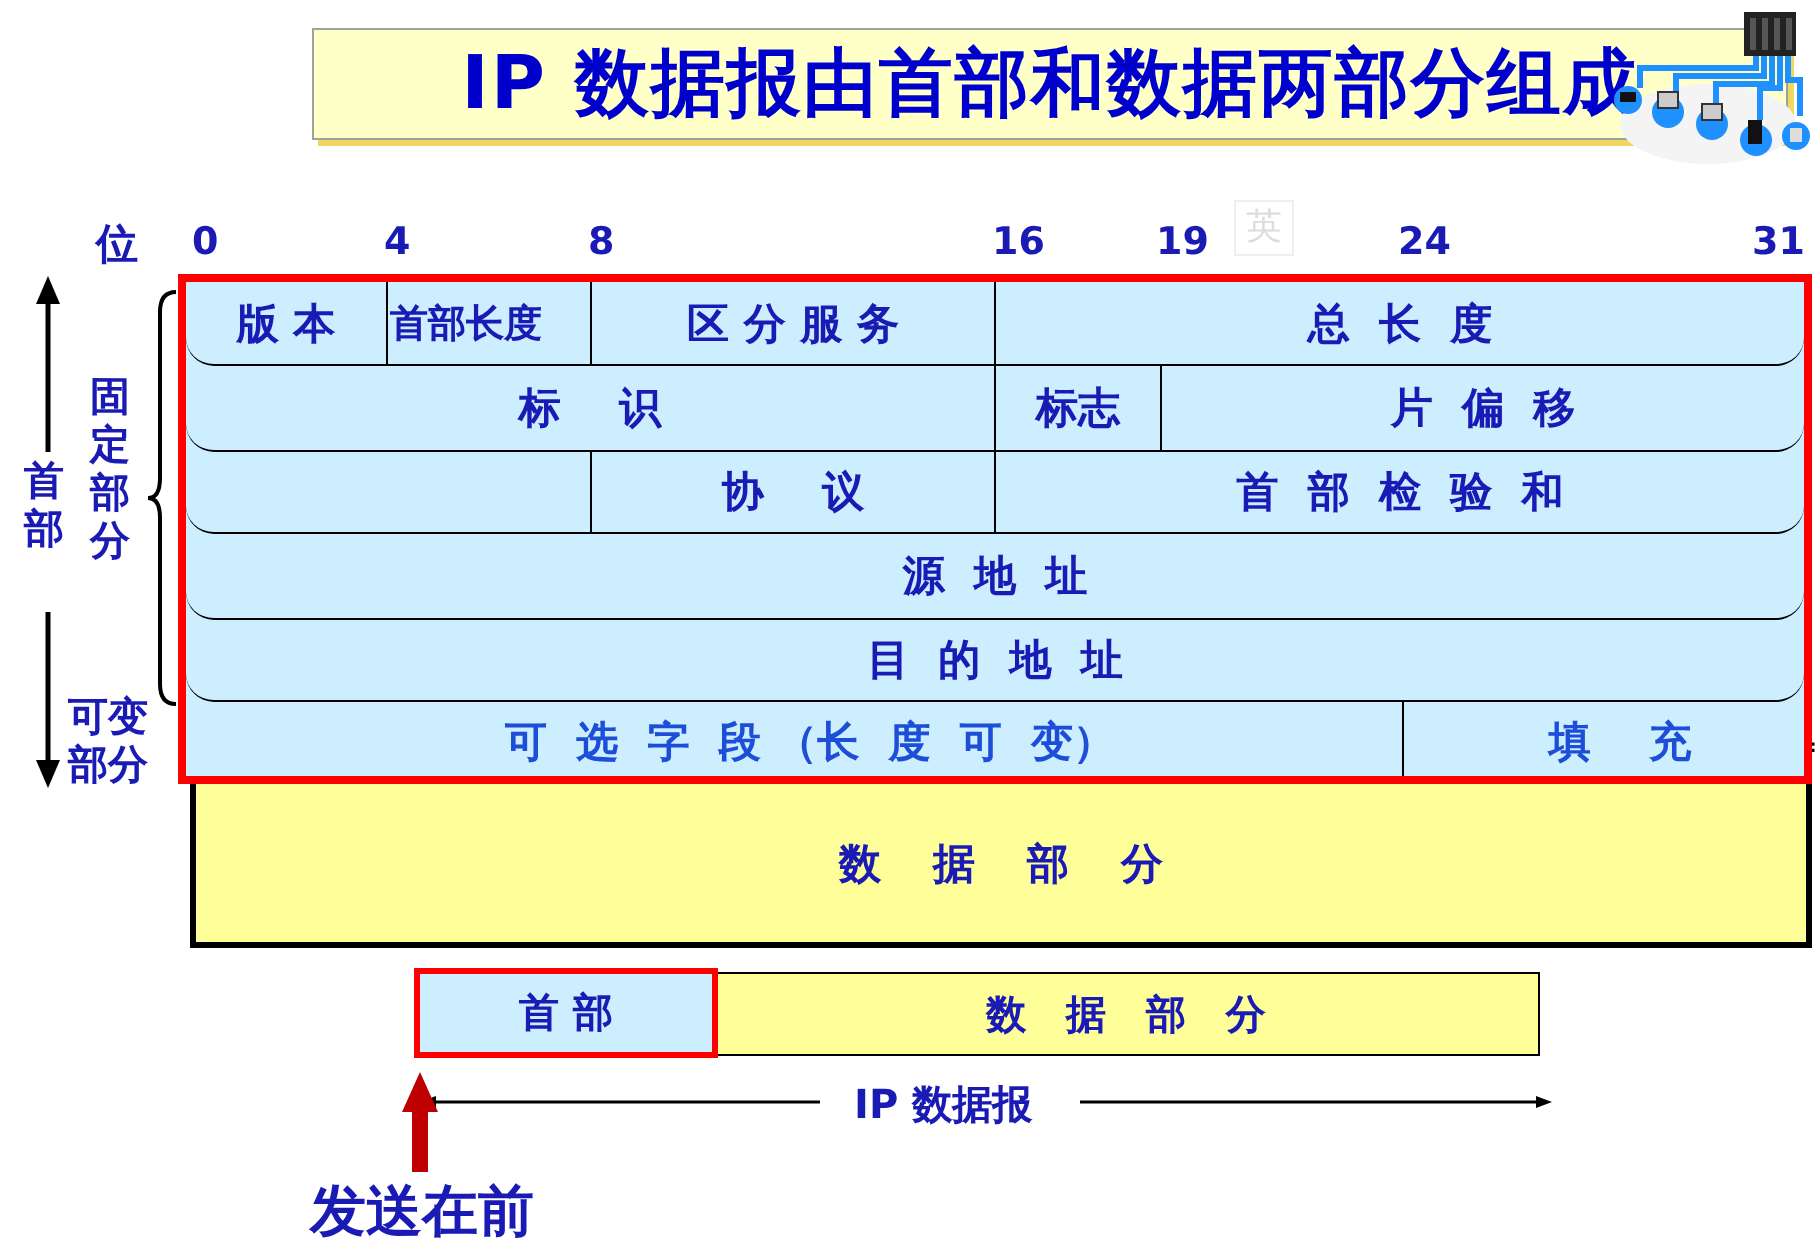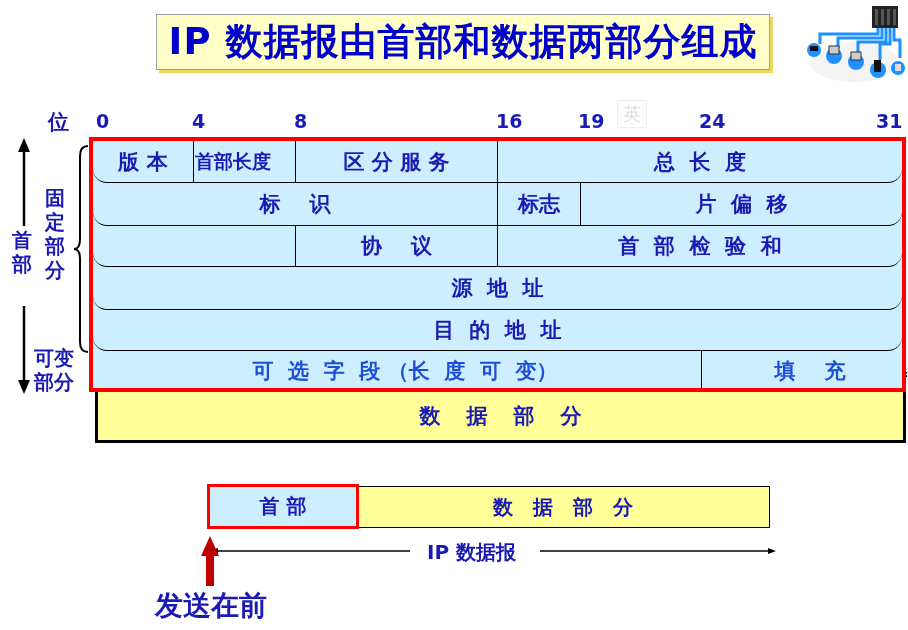--- a/index.html
+++ b/index.html
@@ -2,21 +2,21 @@
 <html><head>
 <meta charset="utf-8">
 <style>
   * { box-sizing: border-box; margin: 0; padding: 0; }
   html, body { width: 908px; height: 630px; background: #ffffff; overflow: hidden; }
   body { position: relative; font-family: "DejaVu Sans", "Liberation Sans", sans-serif; }
   .abs { position: absolute; }
 
   
   .title-box {
-    left: 156px; top: 14px; width: 614px; height: 56px;
+    left: 156px; top: 14px; width: 738px; height: 56px;
     background: #ffffc8; border: 1px solid #a0a0a0;
     box-shadow: 3px 3px 0 #f0d860;
     display: flex; align-items: center; justify-content: center;
   }
   .title-text { color: #0000cc; font-size: 37px; font-weight: bold; letter-spacing: 1px; white-space: nowrap; }
 
   
   .net-icon { left: 800px; top: 0px; width: 108px; height: 92px; }
   .bit { top: 110px; font-size: 19px; color: #1a1ab4; font-weight: bold; }
   .ime { left: 617px; top: 100px; width: 30px; height: 28px; border: 1px solid #eeeeee; color: #dddddd; font-size: 18px; text-align: center; line-height: 26px; background:#fff; }
@@ -24,21 +24,21 @@
   
   .hdr { left: 93px; top: 141px; width: 809px; height: 249px; background: #cceeff; }
   .row { position: absolute; left: 0; width: 809px; border-bottom: 1.5px solid #000; border-radius: 14px; }
   .row:last-child { border-bottom: none; }
   .cell { position: absolute; top: 0; height: 100%; display: flex; align-items: center; justify-content: center;
           color: #1a1ab4; font-weight: bold; font-size: 21px; white-space: nowrap; }
   .cell.bl { border-left: 1.5px solid #000; }
   .cell.red { color: #1d4ed8; padding-left: 16px; }
   .red-frame { left: 89px; top: 137px; width: 817px; height: 255px; border: 4px solid #ff0000; pointer-events: none; }
 
-  .data-box { left: 95px; top: 392px; width: 811px; height: 51px; background: #ffff99; border: 3px solid #000; border-top: none;
+  .data-box { left: 95px; top: 392px; width: 811px; height: 82px; background: #ffff99; border: 3px solid #000; border-top: none;
               display: flex; align-items: center; justify-content: center; }
   .data-text { color: #1a1ab4; font-weight: bold; font-size: 21px; letter-spacing: 26px; padding-left: 26px; }
 
   
   .side { color: #1a1ab4; font-weight: bold; font-size: 20px; line-height: 24px; }
 
   
   .bar-yellow { left: 358px; top: 486px; width: 412px; height: 42px; background: #ffff99; border: 1.5px solid #000;
                 display: flex; align-items: center; justify-content: center; }
   .bar-head { left: 207px; top: 484px; width: 152px; height: 45px; background: #cceeff; border: 3px solid #ff0000;

